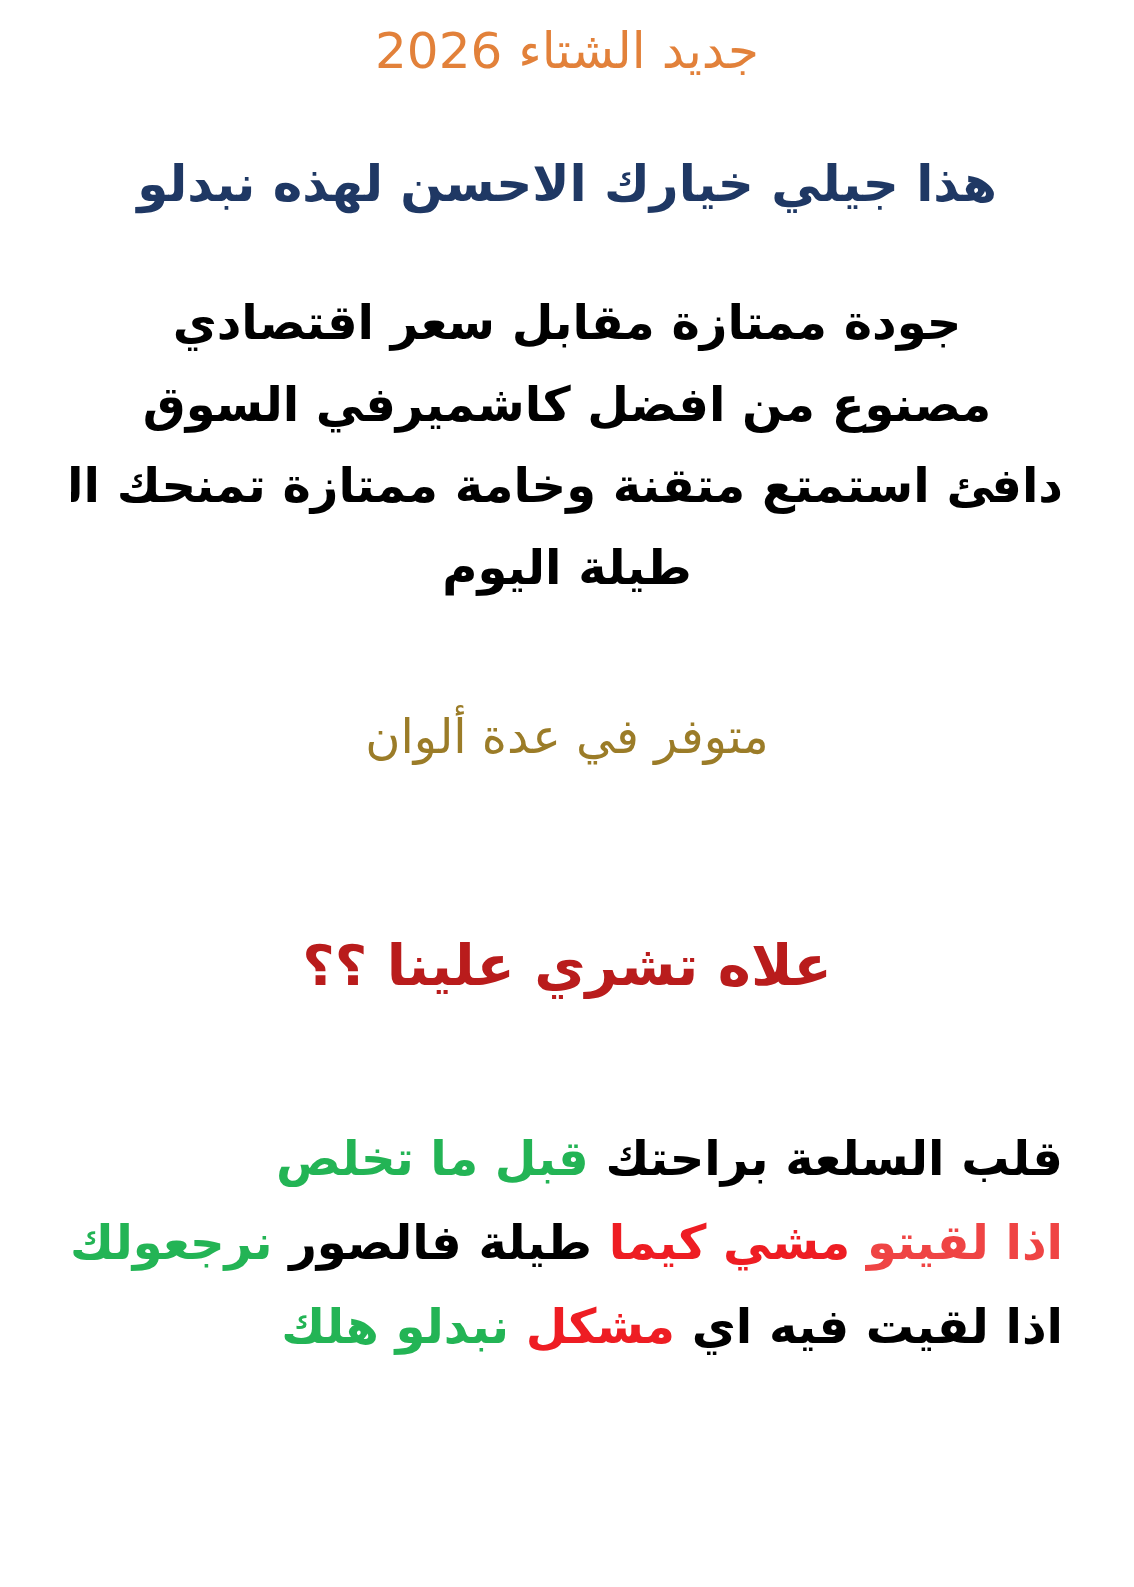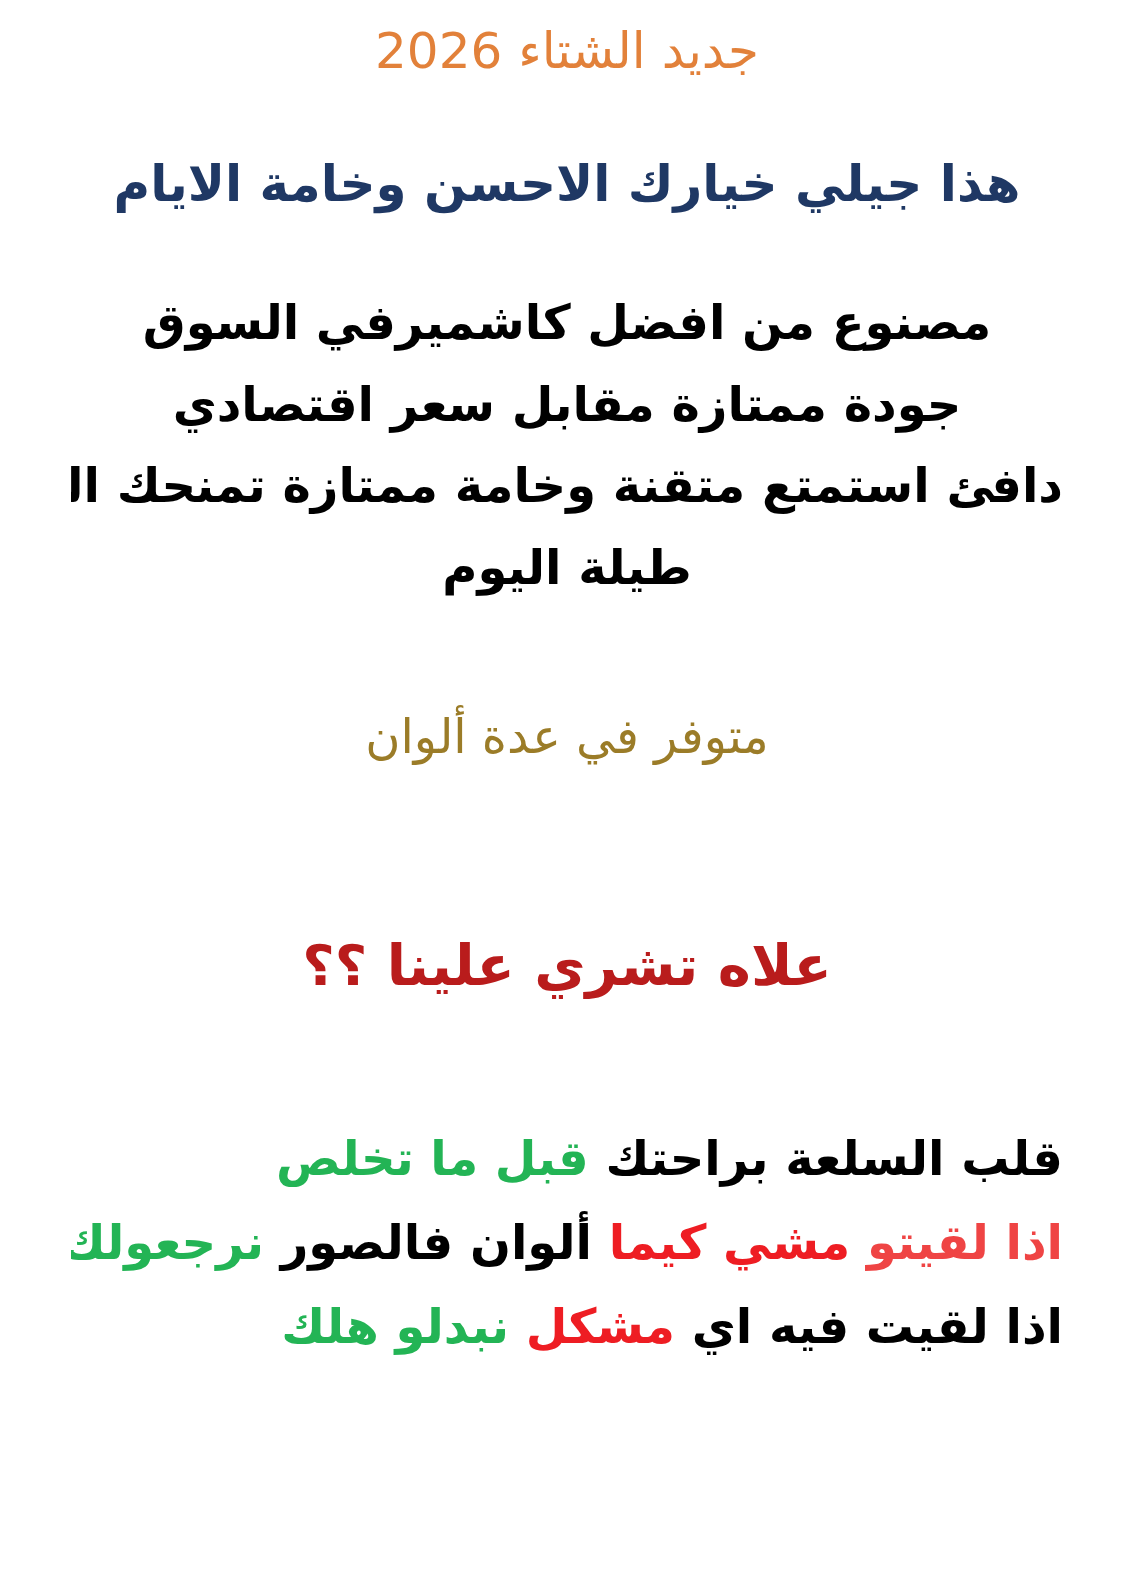--- a/index.html
+++ b/index.html
@@ -63,32 +63,32 @@
     text-align: right;
   }
 </style>
 </head>
 <body>
 
 <div class="page" style="background: rgb(255, 255, 255);">
 
   <h1 class="title" style="color: rgb(226, 129, 58);">جديد الشتاء 2026</h1>
 
-  <h2 class="subtitle" style="color: rgb(31, 56, 100);">هذا جيلي خيارك الاحسن وخامة الايام</h2>
+  <h2 class="subtitle" style="color: rgb(31, 56, 100);">هذا جيلي خيارك الاحسن لهذه نبدلو</h2>
 
   <div class="description" id="description-block" style="color: rgb(0, 0, 0);">
+      <div class="desc-line">جودة ممتازة مقابل سعر اقتصادي</div>
       <div class="desc-line">مصنوع من افضل كاشميرفي السوق</div>
-      <div class="desc-line">جودة ممتازة مقابل سعر اقتصادي</div>
       <div class="desc-line">دافئ استمتع متقنة وخامة ممتازة تمنحك الراحة</div>
       <div class="desc-line">طيلة اليوم</div>
     </div>
 
   <div class="colors-note" style="color: rgb(155, 124, 40);">متوفر في عدة ألوان</div>
 
   <div class="question" style="color: #b91c1c;">علاه تشري علينا ؟؟</div>
 
   <div class="guarantee" id="guarantee-block">
       <div class="guarantee-line"><span style="color: rgb(0, 0, 0);">قلب السلعة براحتك </span><span style="color: rgb(35, 180, 85);">قبل ما تخلص</span></div>
-      <div class="guarantee-line"><span style="color: #ef4444;">اذا لقيتو </span><span style="color: rgb(238, 29, 35);">مشي كيما</span><span style="color: rgb(0, 0, 0);"> ألوان فالصور </span><span style="color: rgb(35, 180, 85);">نرجعولك دراهمك</span></div>
+      <div class="guarantee-line"><span style="color: #ef4444;">اذا لقيتو </span><span style="color: rgb(238, 29, 35);">مشي كيما</span><span style="color: rgb(0, 0, 0);"> طيلة فالصور </span><span style="color: rgb(35, 180, 85);">نرجعولك دراهمك</span></div>
       <div class="guarantee-line"><span style="color: rgb(0, 0, 0);">اذا لقيت فيه اي </span><span style="color: rgb(238, 29, 35);">مشكل</span><span style="color: rgb(35, 180, 85);"> نبدلو هلك</span></div>
     </div>
 
 </div>
 
 </body></html>

